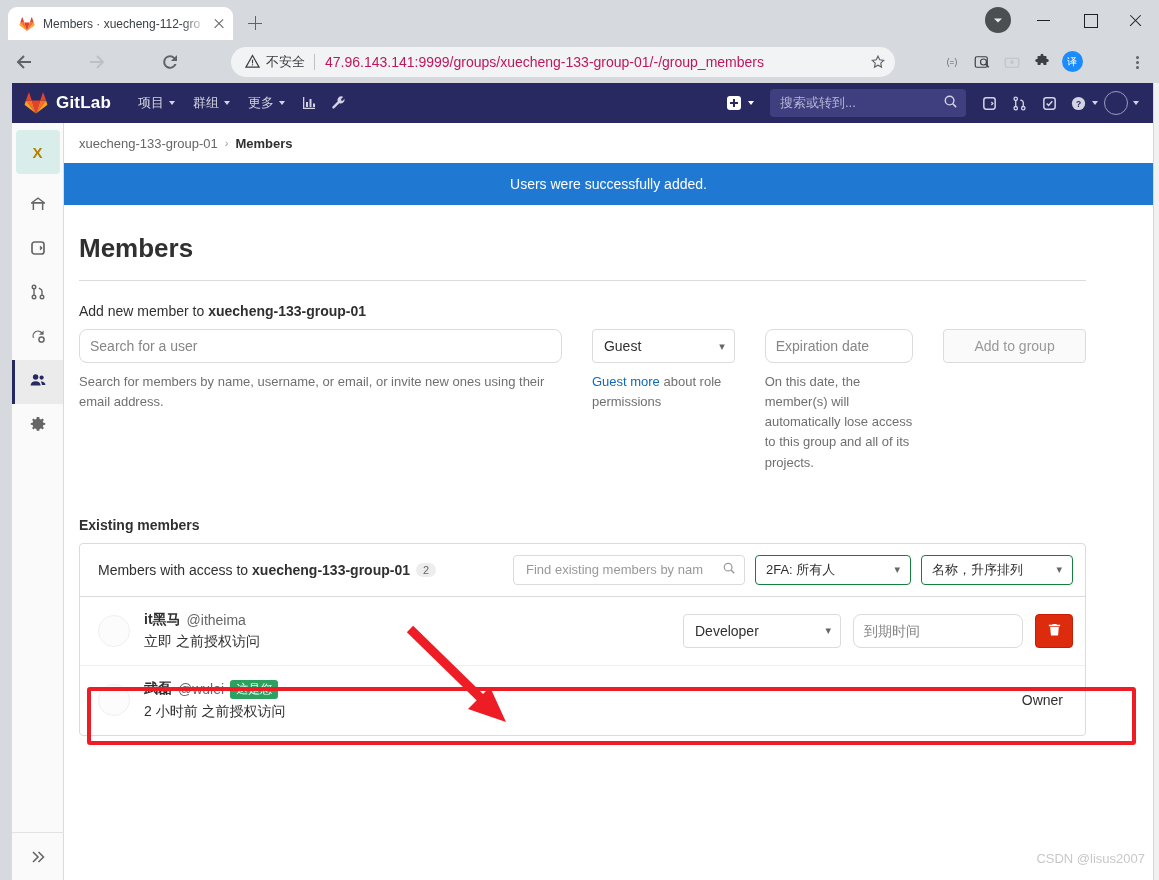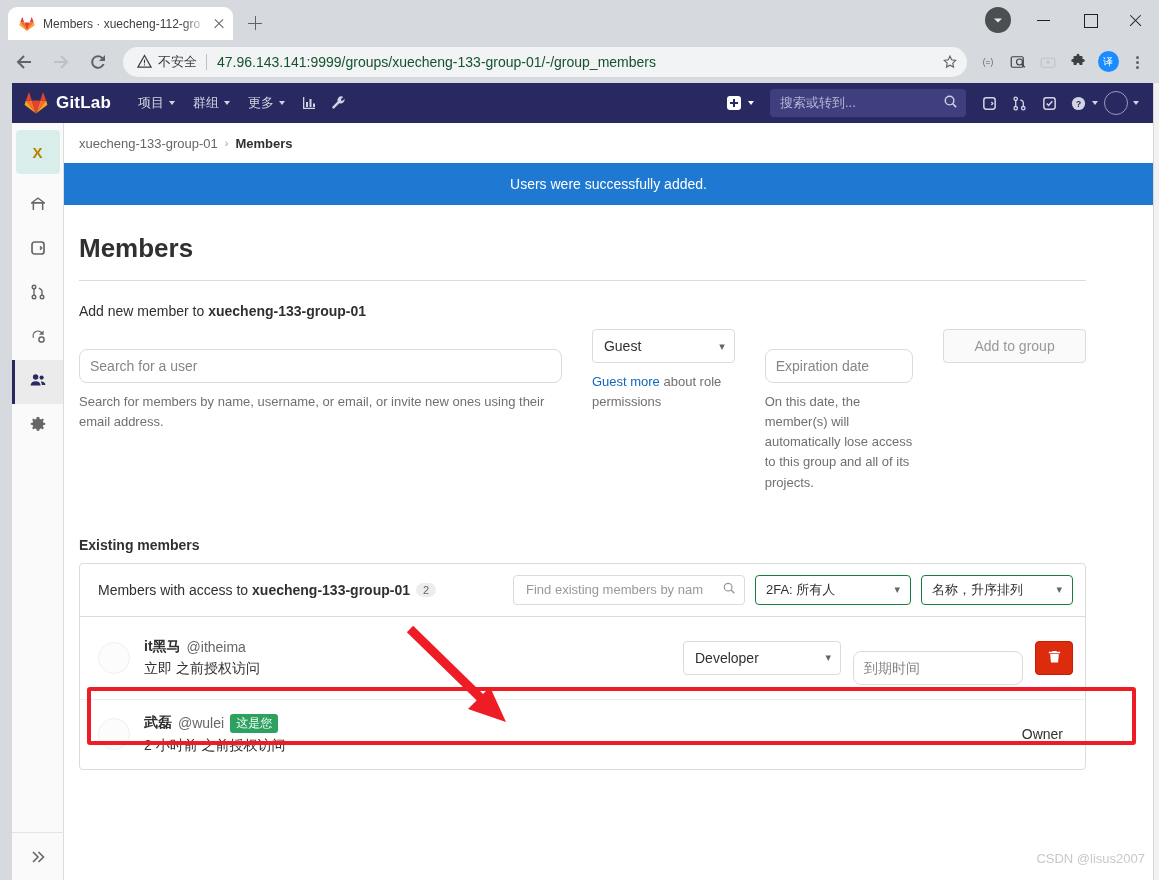--- a/index.html
+++ b/index.html
@@ -56,33 +56,33 @@
   }
   .wc-close:before { transform:rotate(45deg); }
   .wc-close:after  { transform:rotate(-45deg); }
   .profile-pill {
     position:absolute; right:148px; top:7px; width:26px; height:26px;
     border-radius:50%; background:#4b4f52; display:flex; align-items:center; justify-content:center;
   }
   .profile-pill svg { display:block; }
 
   .toolbar {
-    height:43px; background:#d6dadf; display:flex; align-items:center; padding:0 8px;
+    height:43px; background:#d6dadf; display:flex; align-items:center; padding:0 8px;gap:36px;
   }
   .nav-btn { width:32px; height:32px; margin-right:5px; position:relative; flex:0 0 32px; }
   .nav-btn svg { position:absolute; left:6px; top:6px; }
   .omnibox {
     flex:1 1 auto; height:30px; background:#f1f3f4; border-radius:15px;
     display:flex; align-items:center; padding:0 6px 0 14px; margin:0 6px 0 4px;
     min-width:0;
   }
   .warn-icon { margin-right:6px; flex:0 0 auto; display:flex; }
   .notsecure { font-size:13px; color:#3c4043; white-space:nowrap; margin-right:9px; }
   .omni-divider { width:1px; height:16px; background:#bdc1c6; margin-right:10px; flex:0 0 1px; }
-  .omni-url { font-size:14px; color:#14532d; white-space:nowrap; overflow:hidden; flex:1 1 auto; }
+  .omni-url { font-size:14px; color:#be185d; white-space:nowrap; overflow:hidden; flex:1 1 auto; }
   .omni-star { width:22px; height:22px; flex:0 0 22px; margin-left:6px; position:relative; }
   .ext-icons { display:flex; align-items:center; }
   .ext { width:30px; height:30px; position:relative; display:flex; align-items:center; justify-content:center; }
   .ext-blue {
     width:21px; height:21px; border-radius:50%; background:#1a8cff;
     display:flex; align-items:center; justify-content:center;
     color:#fff; font-size:10px;
   }
   .kebab { width:28px; height:30px; position:relative; }
   .kebab i {
@@ -186,21 +186,21 @@
 
   .add-row { display:flex; gap:30px; align-items:flex-start; }
   .col-search { width:514px; }
   .col-role { width:152px; }
   .col-exp { width:158px; }
   .col-btn { width:152px; }
 
   .inp {
     width:100%; height:34px; border:1px solid #dbdbdb; border-radius:8px;
     background:#fff; font-size:14px; color:#303030; padding:0 10px;
-    font-family:inherit; outline:none;margin-top:20px;
+    font-family:inherit; outline:none;
   }
   .inp::placeholder { color:#868686; opacity:1; }
   .select {
     width:100%; height:34px; border:1px solid #dbdbdb; border-radius:4px; background:#fff;
     display:flex; align-items:center; justify-content:space-between; padding:0 9px 0 11px;
     font-size:14px; color:#303030;
   }
   .sel-caret { color:#666; font-size:11px; }
   .helper { font-size:13px; color:#707070; line-height:1.55; margin-top:9px; }
   .helper a { color:#1068bf; text-decoration:none; }

